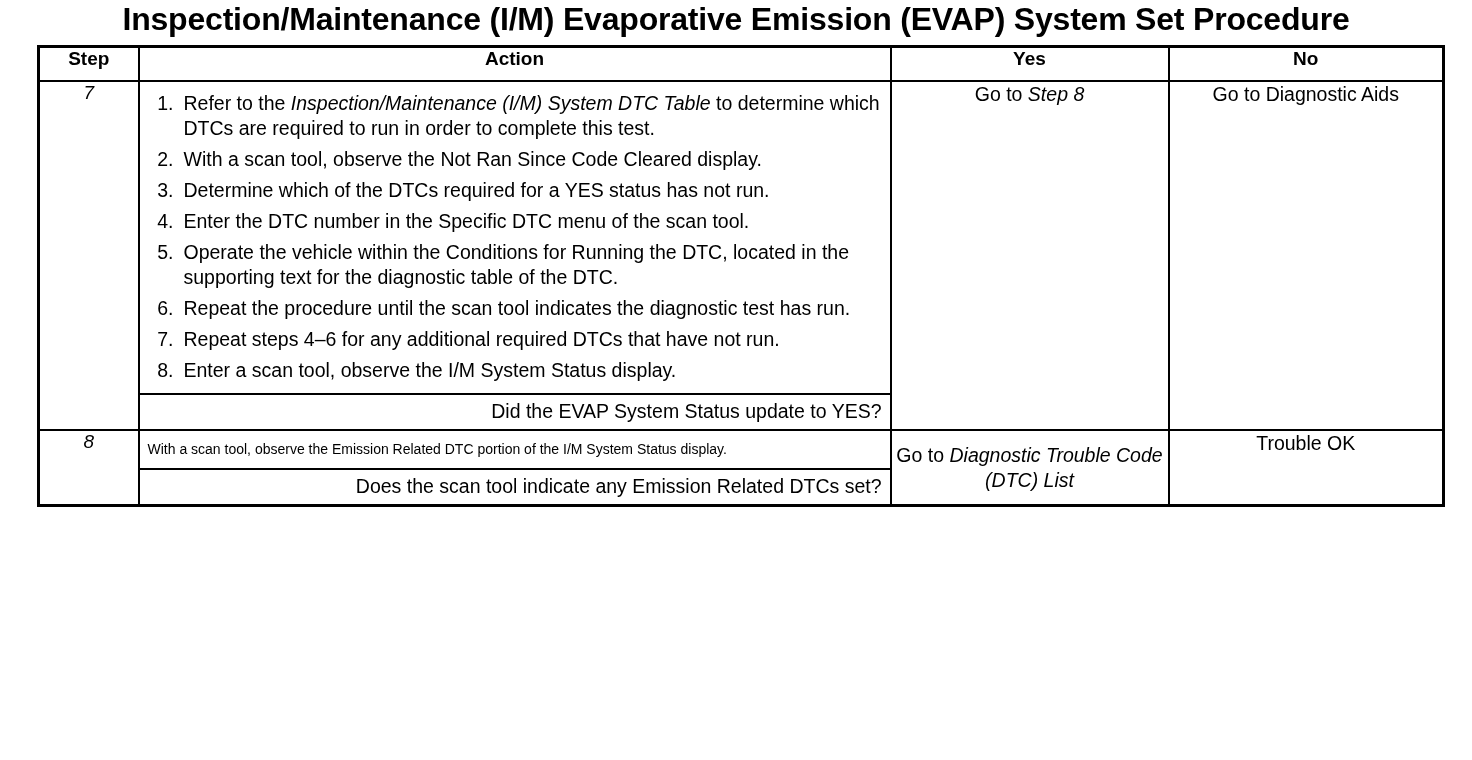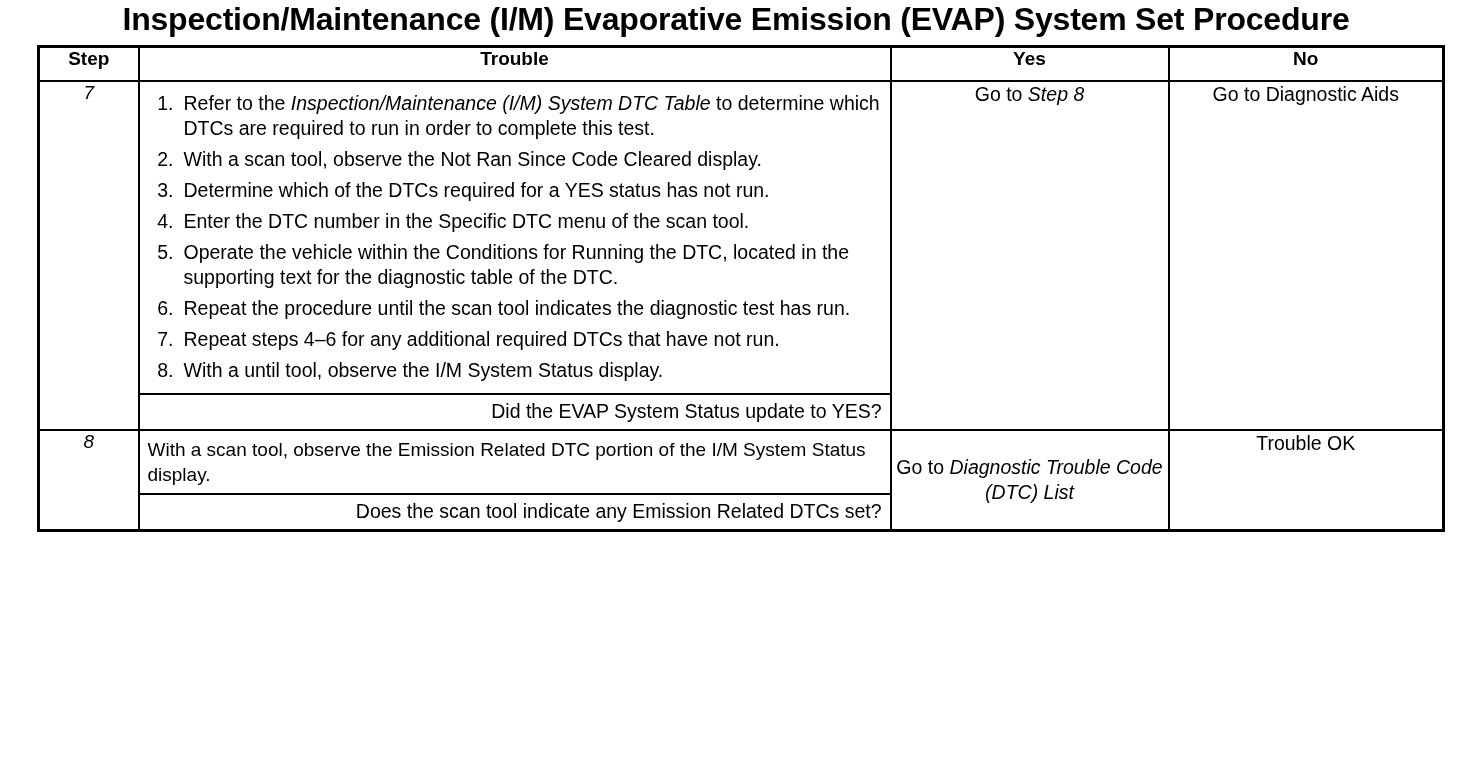--- a/index.html
+++ b/index.html
@@ -104,21 +104,21 @@
 
   .question-line {
     border-top: 2px solid #000;
     font-size: 19.5px;
     line-height: 25px;
     padding: 4px 8px 5px 8px;
     text-align: right;
   }
 
   .plain-block {
-    font-size: 19px;
+    font-size: 14px;
     line-height: 25px;
     padding: 6px 8px 6px 8px;
   }
 
   
   .cell-answer {
     text-align: center;
     font-size: 19.5px;
     line-height: 25px;
     vertical-align: bottom;
@@ -141,21 +141,21 @@
   <table class="proc-table">
     <colgroup>
       <col class="c-step">
         <col class="c-act">
         <col class="c-yes">
         <col class="c-no">
     </colgroup>
     <thead>
       <tr>
         <th>Step</th>
-        <th>Trouble</th>
+        <th>Action</th>
         <th>Yes</th>
         <th>No</th>
       </tr>
     </thead>
     <tbody>
 
       <tr>
         <td class="cell-step">7</td>
 
         <td class="action-inner">
@@ -191,21 +191,21 @@
               <span class="step-text">Repeat the procedure until the scan tool indicates the diagnostic test has run.</span>
             </div>
 
             <div class="step-item">
               <span class="step-num">7.</span>
               <span class="step-text">Repeat steps 4–6 for any additional required DTCs that have not run.</span>
             </div>
 
             <div class="step-item">
               <span class="step-num">8.</span>
-              <span class="step-text">With a until tool, observe the I/M System Status display.</span>
+              <span class="step-text">Enter a scan tool, observe the I/M System Status display.</span>
             </div>
 
           </div>
           <div class="question-line">Did the EVAP System Status update to YES?</div>
         </td>
 
         <td class="cell-answer"><span>Go to </span><em>Step 8</em></td>
 
         <td class="cell-answer"><span>Go to Diagnostic Aids</span></td>
       </tr>

